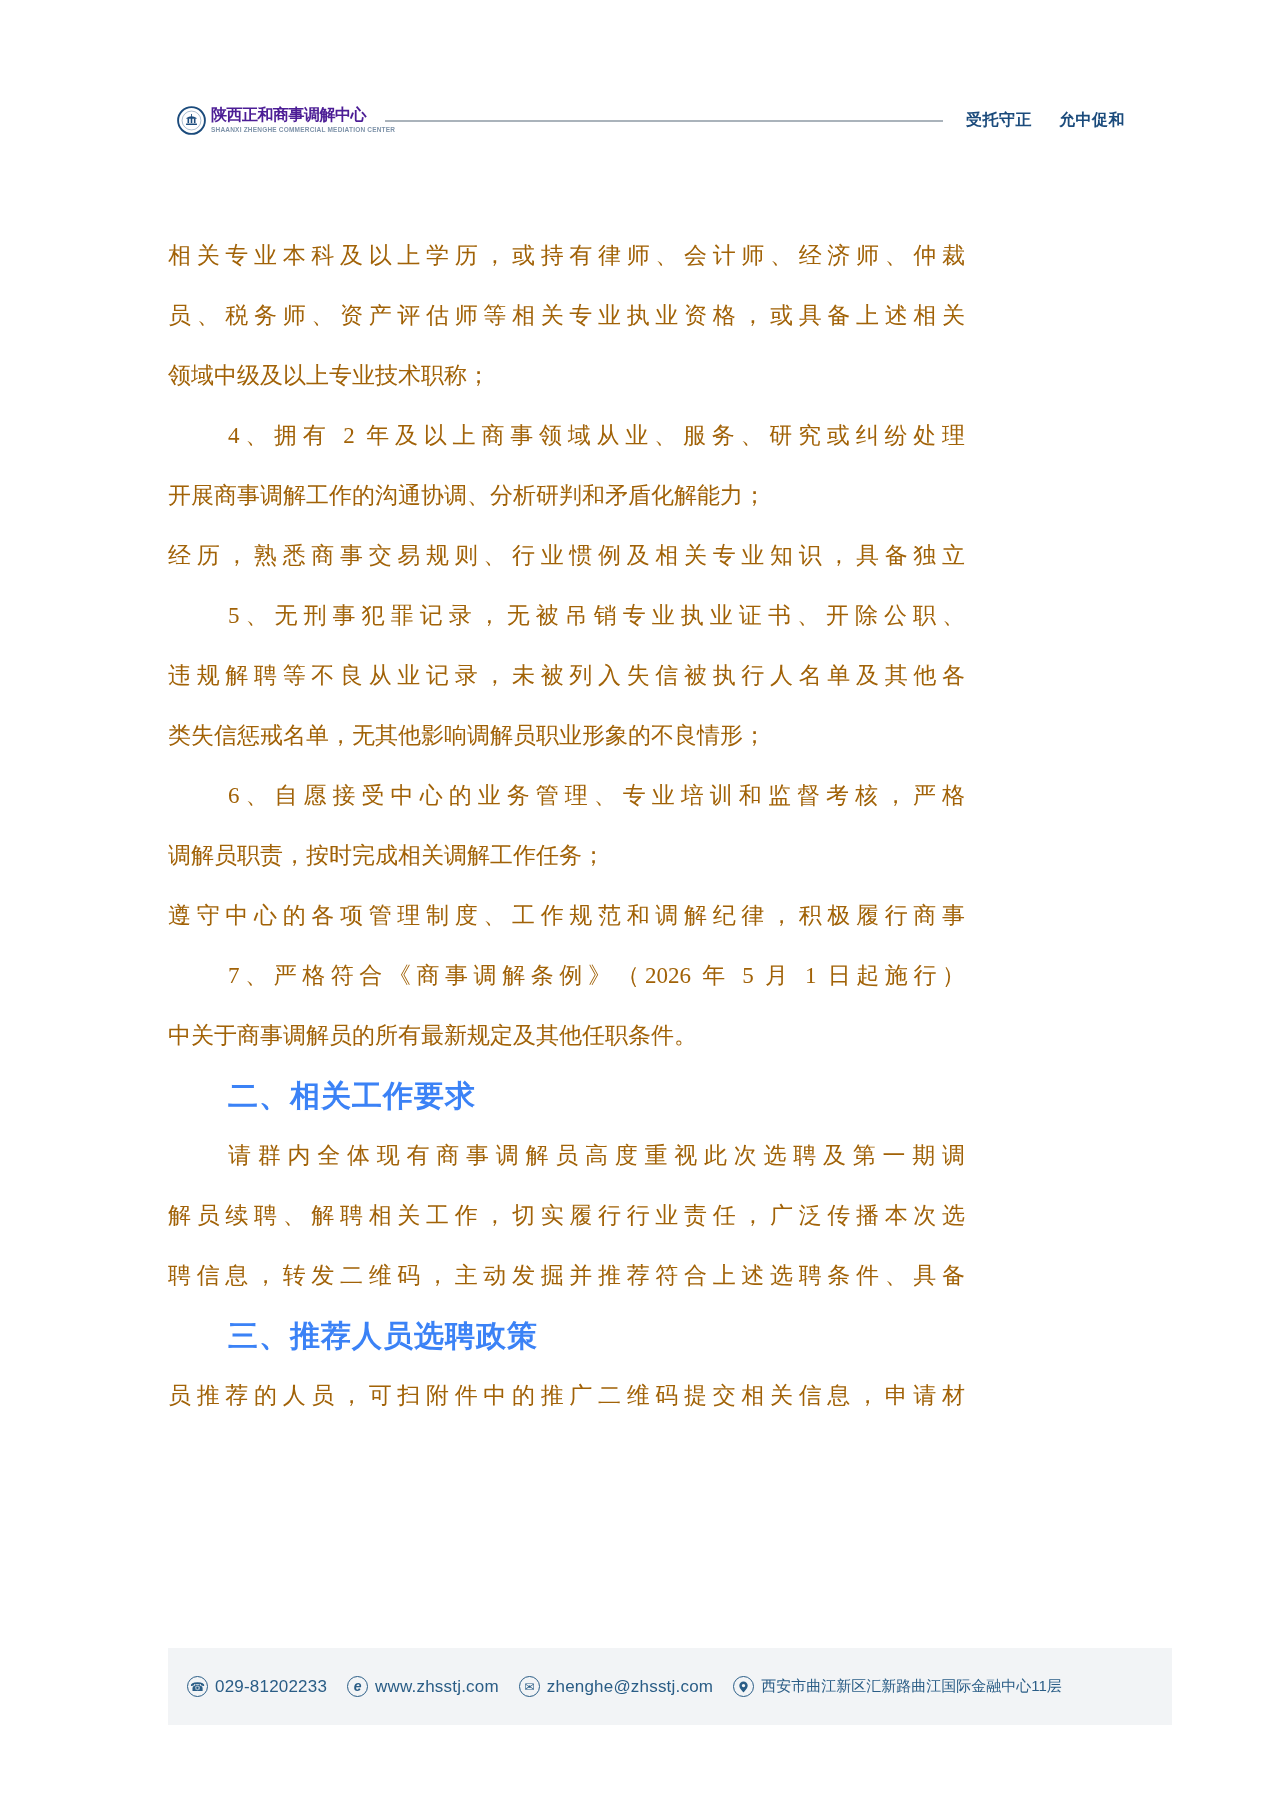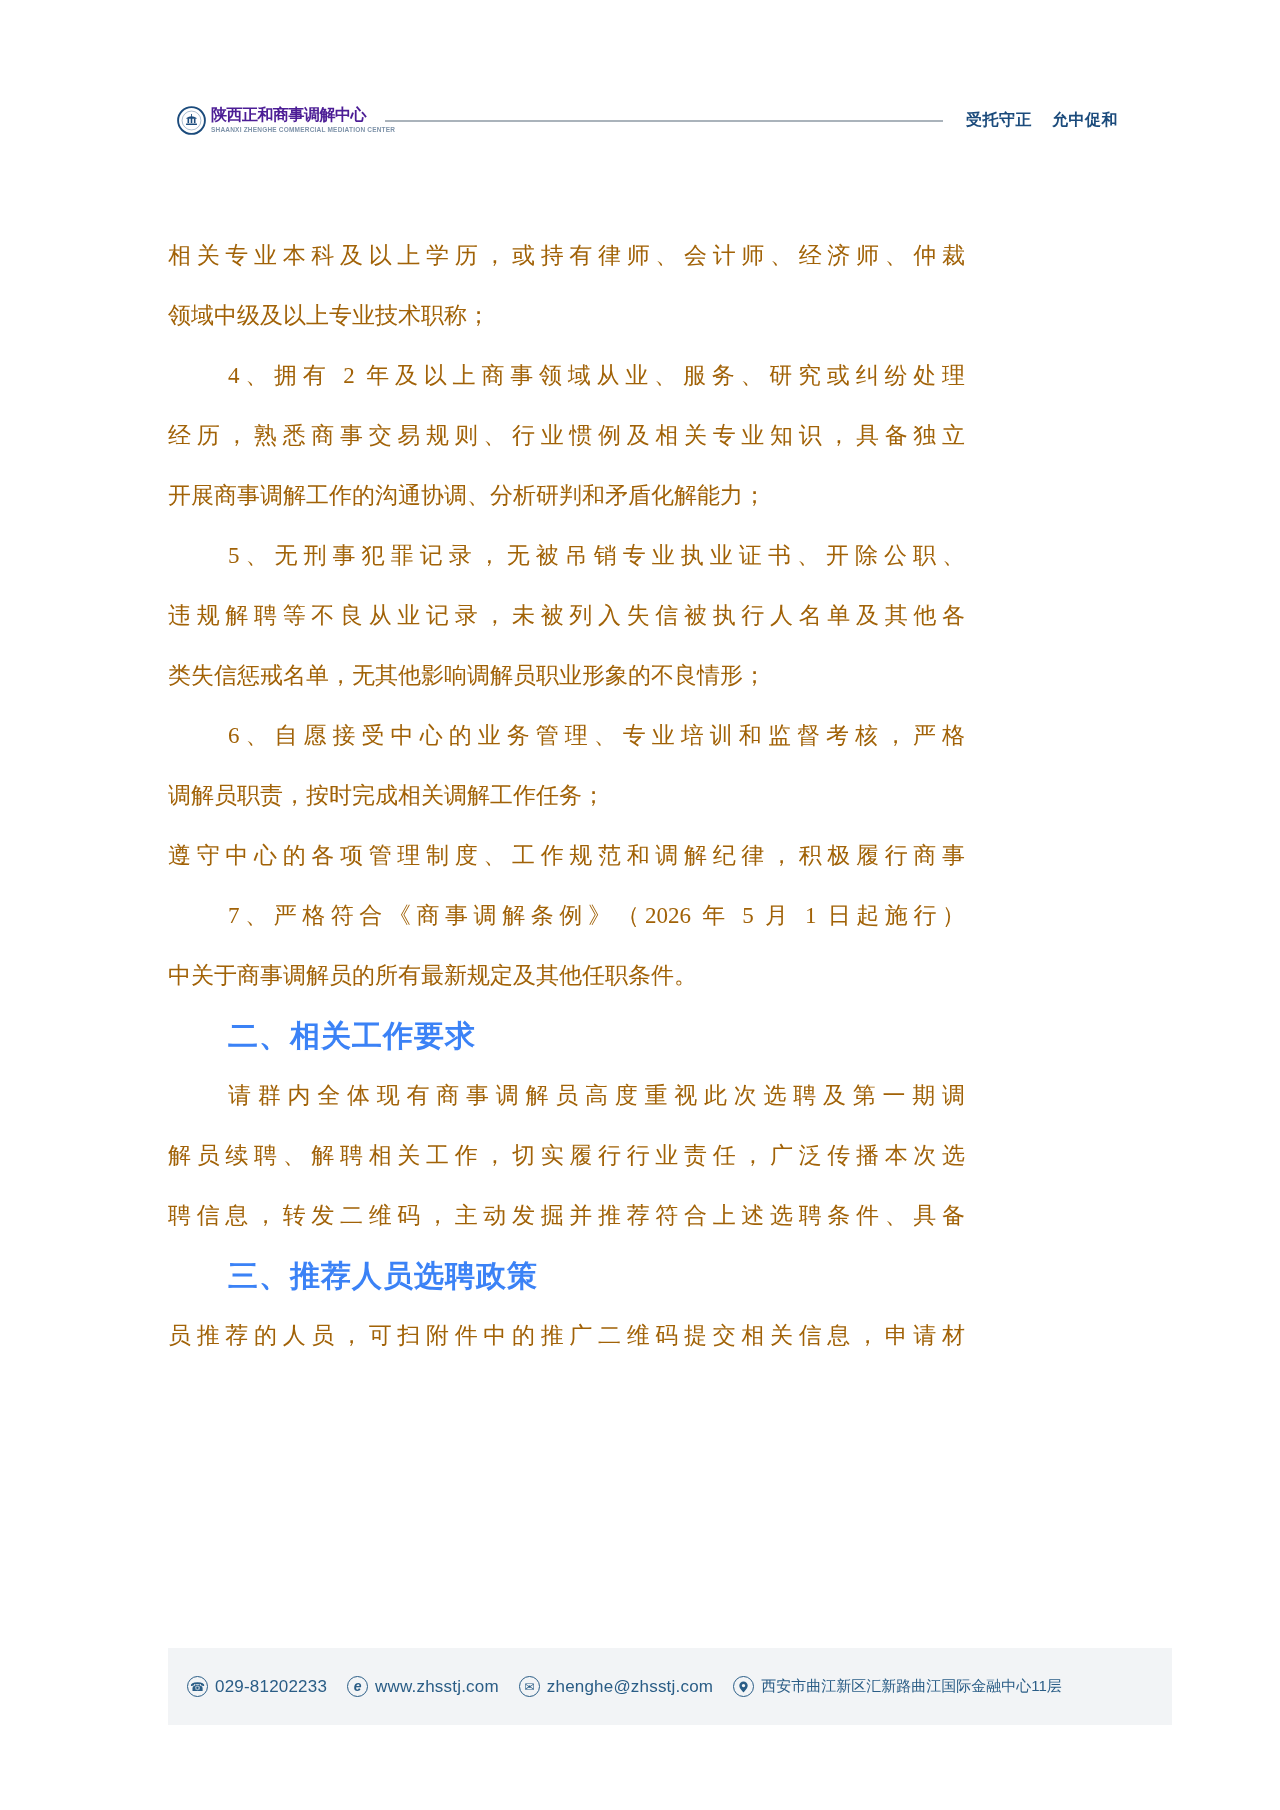--- a/index.html
+++ b/index.html
@@ -18,21 +18,21 @@
     font-size:16px; font-weight:bold; color:#4c1d95;
     letter-spacing:-0.5px; line-height:17px; white-space:nowrap;
     font-family:"Liberation Sans","DejaVu Sans",sans-serif;
   }
   .org-name-en {
     margin-top:3px; font-size:6.5px; letter-spacing:0.2px; color:#7e93a9;
     white-space:nowrap; font-weight:bold;
   }
   .header-rule { position:absolute; left:385px; top:120px; width:558px; height:2px; background:#aab3bb; }
   .motto {
-    position:absolute; left:966px; top:110px; display:flex; gap:20px;
+    position:absolute; left:966px; top:110px; display:flex; gap:27px;
     font-size:16px; font-weight:bold; color:#1b4b7c; letter-spacing:0.5px; white-space:nowrap;
   }
 
   
   .doc-body { position:absolute; left:168px; top:226px; width:797px; }
   .line {
     font-family:"Liberation Serif","DejaVu Serif",serif;
     font-size:23px; line-height:60px; color:#a16207;
     text-align:justify; white-space:normal;
   }
@@ -87,24 +87,25 @@
     </div>
     <div class="header-rule"></div>
     <div class="motto">
       <span>受托守正</span>
       <span>允中促和</span>
     </div>
   </div>
 
   <main class="doc-body" id="doc-body">
       <div class="line full">相关专业本科及以上学历，或持有律师、会计师、经济师、仲裁</div>
+      <div class="line full">员、税务师、资产评估师等相关专业执业资格，或具备上述相关</div>
       <div class="line">领域中级及以上专业技术职称；</div>
       <div class="line indent full">4、拥有 2 年及以上商事领域从业、服务、研究或纠纷处理</div>
+      <div class="line">开展商事调解工作的沟通协调、分析研判和矛盾化解能力；</div>
       <div class="line full">经历，熟悉商事交易规则、行业惯例及相关专业知识，具备独立</div>
-      <div class="line">开展商事调解工作的沟通协调、分析研判和矛盾化解能力；</div>
       <div class="line indent full">5、无刑事犯罪记录，无被吊销专业执业证书、开除公职、</div>
       <div class="line full">违规解聘等不良从业记录，未被列入失信被执行人名单及其他各</div>
       <div class="line">类失信惩戒名单，无其他影响调解员职业形象的不良情形；</div>
       <div class="line indent full">6、自愿接受中心的业务管理、专业培训和监督考核，严格</div>
       <div class="line">调解员职责，按时完成相关调解工作任务；</div>
       <div class="line full">遵守中心的各项管理制度、工作规范和调解纪律，积极履行商事</div>
       <div class="line indent full">7、严格符合《商事调解条例》（2026 年 5 月 1 日起施行）</div>
       <div class="line">中关于商事调解员的所有最新规定及其他任职条件。</div>
       <div class="line heading indent">二、相关工作要求</div>
       <div class="line indent full">请群内全体现有商事调解员高度重视此次选聘及第一期调</div>

